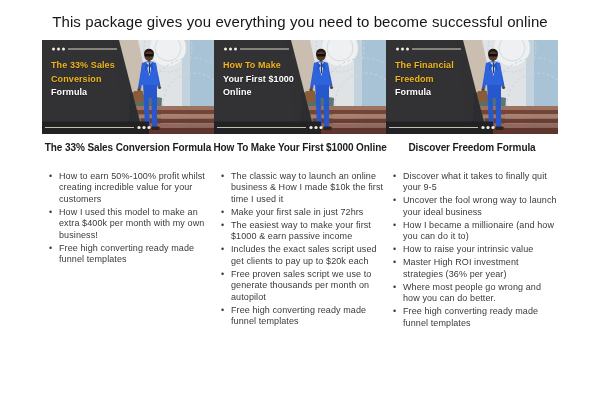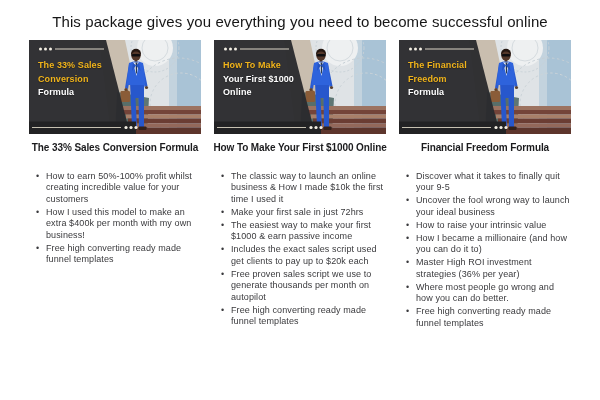--- a/index.html
+++ b/index.html
@@ -4,21 +4,21 @@
 <style>
   html,body{margin:0;padding:0;}
   .page{
     position:relative; width:600px; height:400px; background:#ffffff;
     font-family:"Liberation Sans", sans-serif; overflow:hidden;
   }
   .main-title{
     padding-top:13px; text-align:center; font-size:15px; font-weight:400;
     color:#161616; letter-spacing:0.1px;
   }
-  .cards{ display:flex; justify-content:center; gap:13px; margin-top:10px; }
+  .cards{ display:flex; justify-content:center; margin-top:10px; }
   .card{ width:172px; }
   .cover{ position:relative; width:172px; height:94px; }
   .cover svg{ position:absolute; left:0; top:0; width:172px; height:94px; display:block; }
   .cover-text{
     position:absolute; left:9px; top:19px; font-weight:bold; font-size:9px;
     line-height:13.5px; letter-spacing:0.1px; text-shadow:0 1px 1px rgba(0,0,0,0.35);
   }
   .cover-text span{ display:block; white-space:nowrap; }
   .card-heading{
     margin:7px -5px 16px; text-align:center; font-weight:bold; font-size:10px;
@@ -256,26 +256,26 @@
                 <circle cx="107" cy="87.5" r="1.6"></circle>
     </g>
   </svg>
 </div>
         <div class="cover-text">
           <span style="color: rgb(240, 179, 26);">The Financial</span>
           <span style="color: rgb(240, 179, 26);">Freedom</span>
           <span style="color: rgb(255, 255, 255);">Formula</span>
         </div>
       </div>
-      <div class="card-heading one-line">Financial Freedom Formula</div>
+      <div class="card-heading one-line">Discover Freedom Formula</div>
       <ul class="card-bullets">
         <li>Discover what it takes to finally quit your 9-5</li>
         <li>Uncover the fool wrong way to launch your ideal business</li>
+        <li>How I became a millionaire (and how you can do it to)</li>
         <li>How to raise your intrinsic value</li>
-        <li>How I became a millionaire (and how you can do it to)</li>
         <li>Master High ROI investment strategies (36% per year)</li>
         <li>Where most people go wrong and how you can do better.</li>
         <li>Free high converting ready made funnel templates</li>
       </ul>
     </div>
 
   </div>
 </div>
 
 </body></html>

